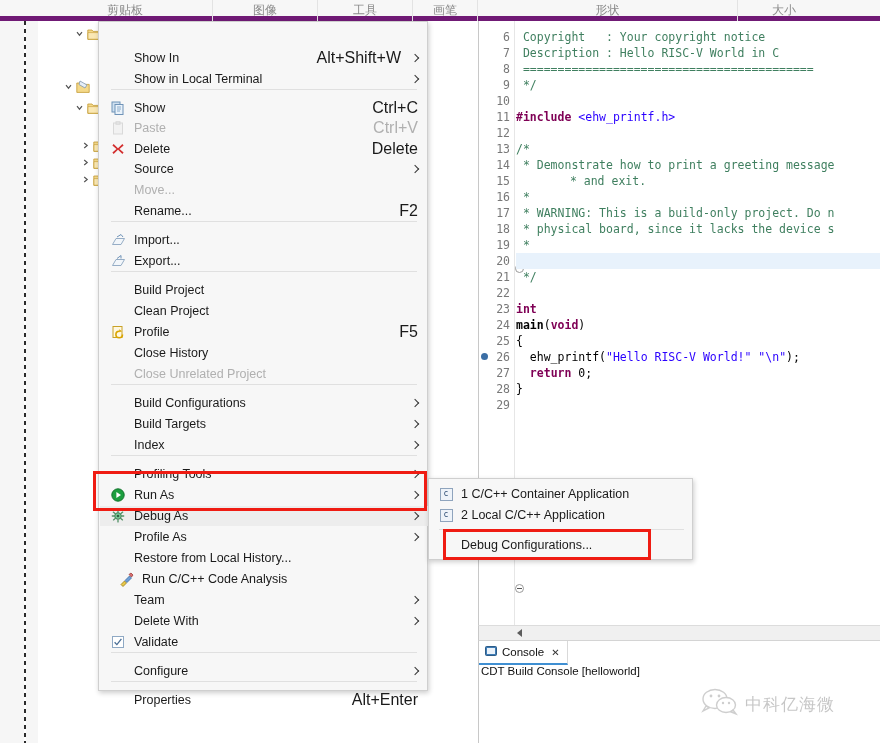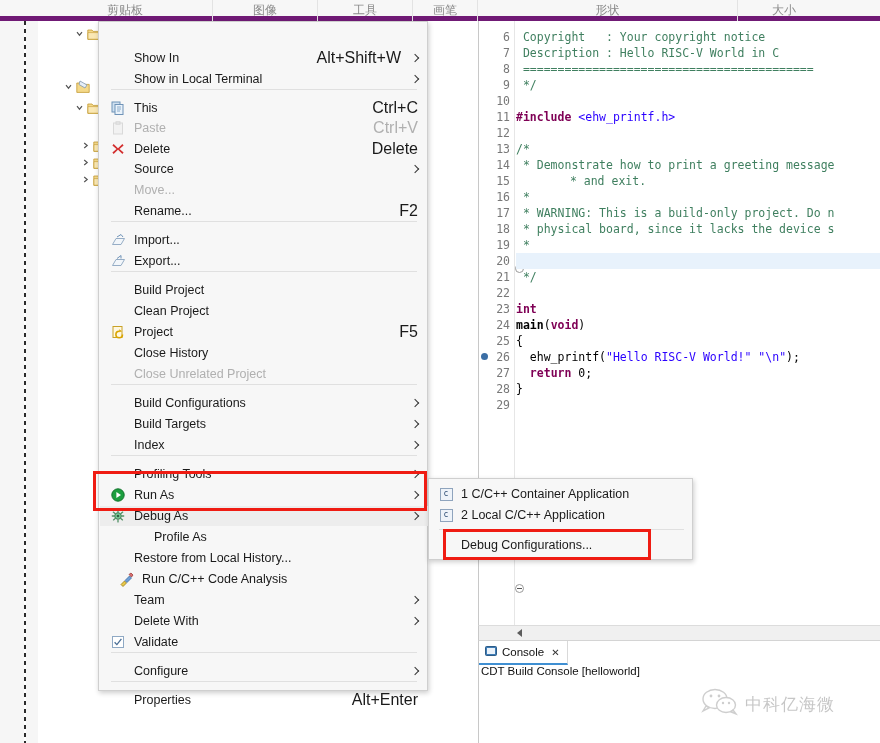--- a/index.html
+++ b/index.html
@@ -416,21 +416,21 @@
         <span class="mi-arrow"></span>
       </div>
       <div class="mi" style="top: 76px;">
         <span class="mi-icon">
           <svg width="15" height="15" viewBox="0 0 15 15">
             <rect x="1" y="1" width="8" height="10" fill="#cfe0f0" stroke="#6f93b8"></rect>
             <rect x="4" y="3.5" width="8" height="10" fill="#e9f2fa" stroke="#6f93b8"></rect>
             <path d="M6 6h4M6 8h4M6 10h3" stroke="#7fa3c6" stroke-width="0.9"></path>
           </svg>
         </span>
-        <span class="mi-label">This</span>
+        <span class="mi-label">Show</span>
         <span class="mi-accel">Ctrl+C</span>
       </div>
       <div class="mi disabled" style="top: 96px;">
         <span class="mi-icon">
           <svg width="15" height="15" viewBox="0 0 15 15" opacity="0.45">
             <rect x="2.5" y="2" width="9" height="11" fill="#ededed" stroke="#b5b5b5"></rect>
             <rect x="5" y="0.8" width="4" height="2.4" fill="#d5d5d5" stroke="#b0b0b0"></rect>
           </svg>
         </span>
         <span class="mi-label">Paste</span>
@@ -486,21 +486,21 @@
         <span class="mi-label">Clean Project</span>
       </div>
       <div class="mi" style="top: 300px;">
         <span class="mi-icon">
           <svg width="15" height="15" viewBox="0 0 15 15">
             <rect x="2" y="1.5" width="9" height="11" fill="#fff8e1" stroke="#c9a227"></rect>
             <path d="M11.5 9.5 a3.3 3.3 0 1 1 -3.3 -3.3" fill="none" stroke="#d9a400" stroke-width="1.6"></path>
             <path d="M8.2 4.2 L8.2 7.2 L11 6.2 Z" fill="#d9a400"></path>
           </svg>
         </span>
-        <span class="mi-label">Project</span>
+        <span class="mi-label">Profile</span>
         <span class="mi-accel">F5</span>
       </div>
       <div class="mi" style="top: 321px;">
         <span class="mi-noicon"></span>
         <span class="mi-label">Close History</span>
       </div>
       <div class="mi disabled" style="top: 342px;">
         <span class="mi-noicon"></span>
         <span class="mi-label">Close Unrelated Project</span>
       </div>
@@ -538,21 +538,21 @@
         <span class="mi-icon">
           <svg width="14" height="14" viewBox="0 0 14 14">
             <path d="M7 1.4 L7 3.2 M2.3 3.1 L3.7 4.3 M11.7 3.1 L10.3 4.3 M1.3 7 L3.1 7 M10.9 7 L12.7 7 M2.5 10.9 L3.9 9.7 M11.5 10.9 L10.1 9.7 M7 11.2 L7 12.9" stroke="#4f8f63" stroke-width="1.3" stroke-linecap="round"></path>
             <circle cx="7" cy="7" r="3.3" fill="#79c796" stroke="#3f7d55"></circle>
             <circle cx="7" cy="7" r="1.3" fill="#2f6042"></circle>
           </svg>
         </span>
         <span class="mi-label">Debug As</span>
         <span class="mi-arrow"></span>
       </div>
-      <div class="mi" style="top: 505px; margin-left: 20px;">
+      <div class="mi" style="top: 505px;">
         <span class="mi-noicon"></span>
         <span class="mi-label">Profile As</span>
         <span class="mi-arrow"></span>
       </div>
       <div class="mi" style="top: 526px;">
         <span class="mi-noicon"></span>
         <span class="mi-label">Restore from Local History...</span>
       </div>
       <div class="mi" style="top: 547px; padding-left: 8px;">
         <span class="mi-icon">

